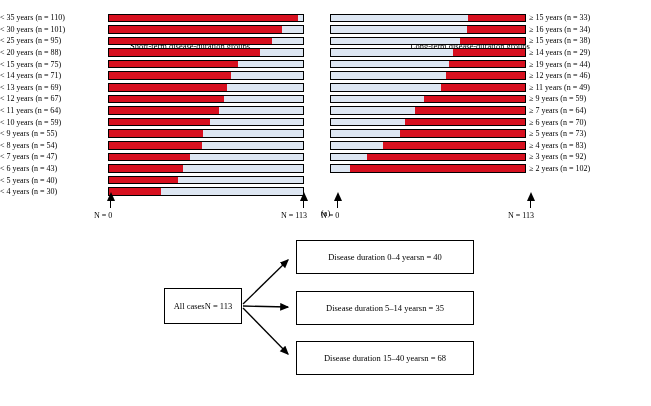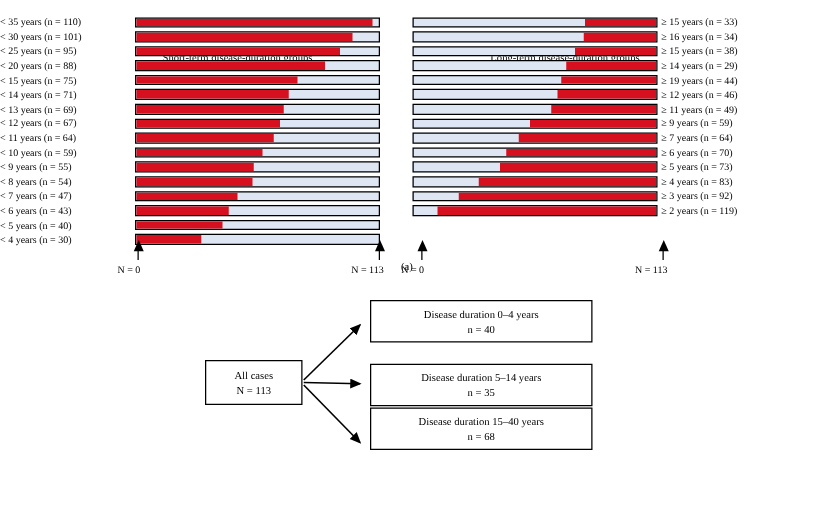--- a/index.html
+++ b/index.html
@@ -30,21 +30,21 @@
     white-space: nowrap;
     text-align: center;
     margin-top: 40px;
   }
   #short-title {
     left: 60px;
     top: 1px;
     width: 260px;
   }
   #long-title {
-    left: 322px;
+    left: 340px;
     top: 1px;
     width: 260px;
   }
 
   
   .chart {
     position: absolute;
     top: 12px;
   }
   #short-chart { left: 0px; width: 320px; }
@@ -138,36 +138,36 @@
     top: 226px;
     width: 651px;
     height: 165px;
   }
   .box {
     position: absolute;
     border: 1px solid #000;
     background: #fff;
     box-sizing: border-box;
     display: flex;
-    flex-direction: column;
+    flex-direction: row;
     align-items: center;
     justify-content: center;
     font-size: 8.5px;
     line-height: 12px;
     text-align: center;
   }
   #box-all {
     left: 164px;
     top: 62px;
     width: 78px;
     height: 36px;
   }
   #box-g1 { left: 296px; top: 14px;  width: 178px; height: 34px; }
   #box-g2 { left: 296px; top: 65px;  width: 178px; height: 34px; }
-  #box-g3 { left: 296px; top: 100px; width: 178px; height: 34px; }
+  #box-g3 { left: 296px; top: 115px; width: 178px; height: 34px; }
 
   svg.connectors {
     position: absolute;
     left: 0;
     top: 0;
     width: 651px;
     height: 165px;
     overflow: visible;
   }
 </style>
@@ -366,21 +366,21 @@
         <div class="row">
           <div class="bar-wrap">
             <div class="bar-fill right" style="width: 81.42%;"></div>
           </div>
           <div class="lab lab-right">≥ 3 years (n = 92)</div>
         </div>
         <div class="row">
           <div class="bar-wrap">
             <div class="bar-fill right" style="width: 90.27%;"></div>
           </div>
-          <div class="lab lab-right">≥ 2 years (n = 119)</div>
+          <div class="lab lab-right">≥ 2 years (n = 102)</div>
         </div>
       </div>
     <div class="axis-marks" id="long-axis" style="left:0; top:188px; width:321px;">
       <div class="arrow-stem" style="left:7px; top:0;"></div>
       <div class="arrow" style="left:4px; top:-8px;"></div>
       <div class="arrow-stem" style="left:200px; top:0;"></div>
       <div class="arrow" style="left:197px; top:-8px;"></div>
       <div class="axis-lab" style="left:-9px; top:11px;">N = 0</div>
       <div class="axis-lab" style="left:178px; top:11px;">N = 113</div>
     </div>

